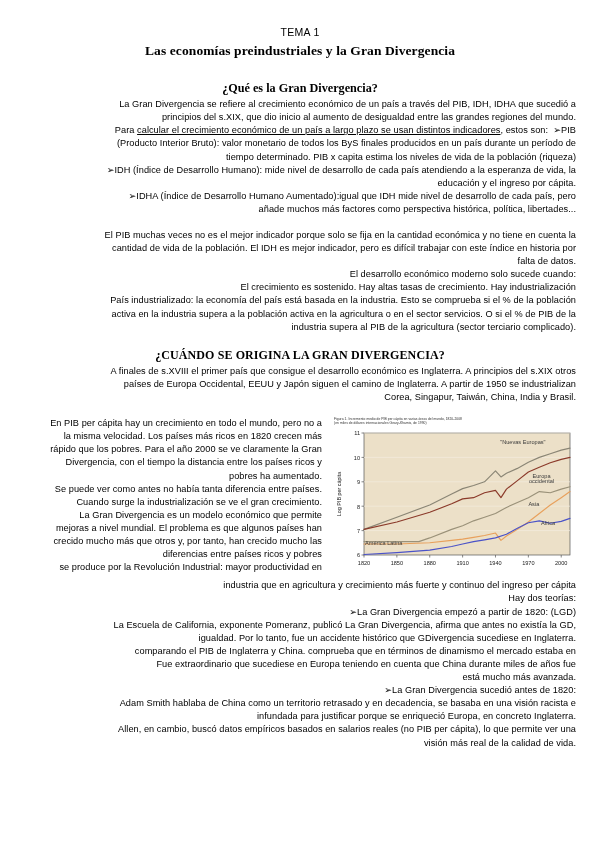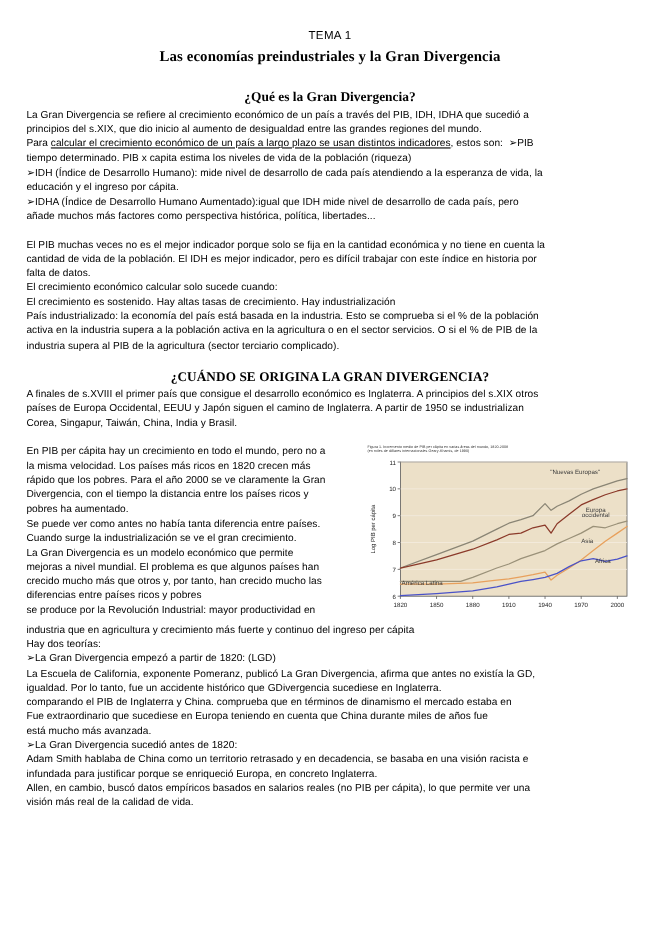--- a/index.html
+++ b/index.html
@@ -53,21 +53,21 @@
     text-align: center;
   }
   h2.section-heading.caps {
     font-size: 12px;
     letter-spacing: 0.1px;
   }
   .para {
     font-size: 9.2px;
     line-height: 13.1px;
     margin: 0;
-    text-align: left;
+    text-align: right;
     letter-spacing: 0.05px;
   }
   .para + .para {
     margin-top: 0;
   }
   .blank-line {
     height: 13px;
   }
   u.ul {
     text-decoration: underline;
@@ -113,32 +113,33 @@
     <div class="title-block">
       <div class="tema">TEMA 1</div>
       <div class="main-title">Las economías preindustriales y la Gran Divergencia</div>
     </div>
 
     <h2 class="section-heading">¿Qué es la Gran Divergencia?</h2>
 
     <p class="para">La Gran Divergencia se refiere al crecimiento económico de un país a través del PIB, IDH, IDHA que sucedió a</p>
     <p class="para">principios del s.XIX, que dio inicio al aumento de desigualdad entre las grandes regiones del mundo.</p>
     <p class="para">Para <u class="ul">calcular el crecimiento económico de un país a largo plazo se usan distintos indicadores</u>, estos son:&nbsp; ➢PIB</p>
+    <p class="para">(Producto Interior Bruto): valor monetario de todos los ByS finales producidos en un país durante un período de</p>
     <p class="para">tiempo determinado. PIB x capita estima los niveles de vida de la población (riqueza)</p>
     <p class="para">➢IDH (Índice de Desarrollo Humano): mide nivel de desarrollo de cada país atendiendo a la esperanza de vida, la</p>
     <p class="para">educación y el ingreso por cápita.</p>
     <p class="para">➢IDHA (Índice de Desarrollo Humano Aumentado):igual que IDH mide nivel de desarrollo de cada país, pero</p>
     <p class="para">añade muchos más factores como perspectiva histórica, política, libertades...</p>
 
     <div class="blank-line"></div>
 
     <p class="para">El PIB muchas veces no es el mejor indicador porque solo se fija en la cantidad económica y no tiene en cuenta la</p>
     <p class="para">cantidad de vida de la población. El IDH es mejor indicador, pero es difícil trabajar con este índice en historia por</p>
     <p class="para">falta de datos.</p>
-    <p class="para">El crecimiento económico calcular solo sucede cuando:</p>
+    <p class="para">El desarrollo económico moderno solo sucede cuando:</p>
     <p class="para">El crecimiento es sostenido. Hay altas tasas de crecimiento. Hay industrialización</p>
     <p class="para">País industrializado: la economía del país está basada en la industria. Esto se comprueba si el % de la población</p>
     <p class="para">activa en la industria supera a la población activa en la agricultura o en el sector servicios. O si el % de PIB de la</p>
     <p class="para">industria supera al PIB de la agricultura (sector terciario complicado).</p>
 
     <div class="blank-line"></div>
 
     <h2 class="section-heading caps">¿CUÁNDO SE ORIGINA LA GRAN DIVERGENCIA?</h2>
 
     <p class="para">A finales de s.XVIII el primer país que consigue el desarrollo económico es Inglaterra. A principios del s.XIX otros</p>

